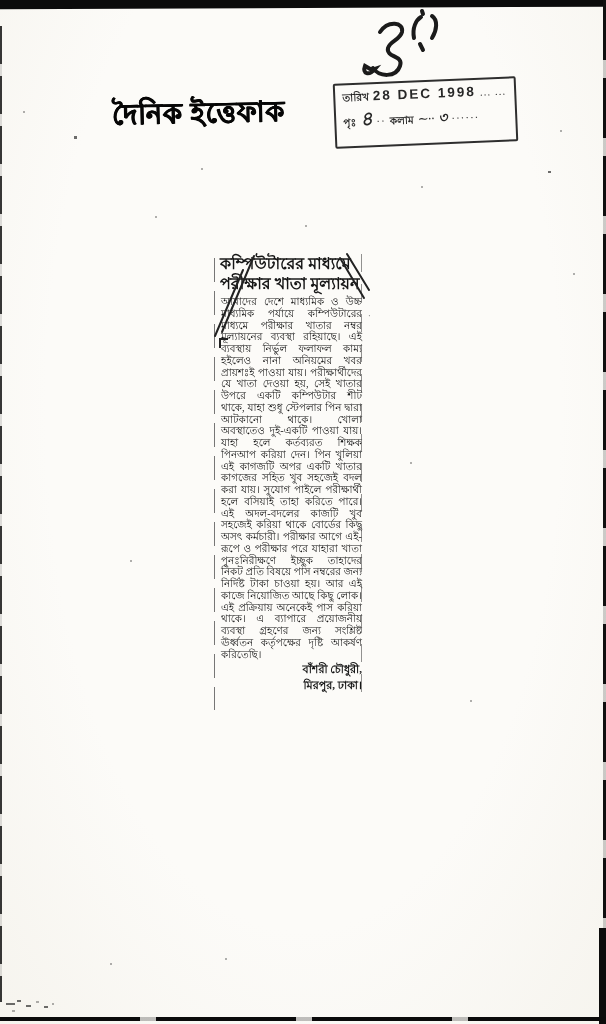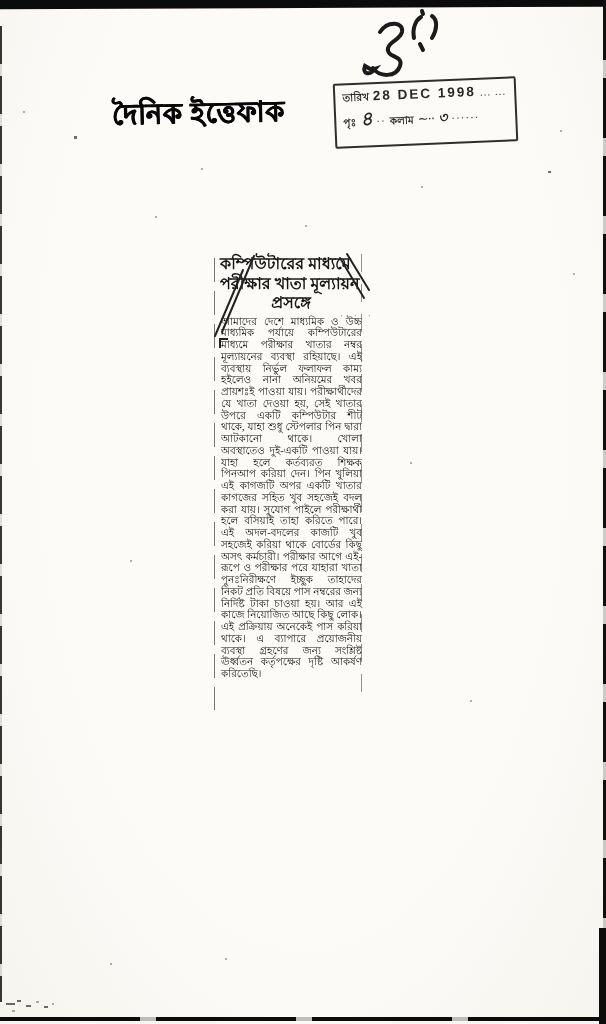--- a/index.html
+++ b/index.html
@@ -111,35 +111,38 @@
     </div>
   </div>
 
   <div class="clipping">
     <div class="rule-left"></div>
     <div class="rule-right"></div>
 
     <div class="headline">
       <span class="hl-line">কম্পিউটারের মাধ্যমে</span>
       <span class="hl-line">পরীক্ষার খাতা মূল্যায়ন</span>
-      <span class="hl-line hl-center">প্রসঙ্গে</span>
     </div>
 
     <svg class="pen-slashes" viewBox="0 0 172 88">
       <line x1="10" y1="80" x2="42" y2="4"></line>
       <line x1="3" y1="84" x2="31" y2="18"></line>
       <line x1="128" y1="6" x2="152" y2="46"></line>
       <line x1="135" y1="2" x2="157" y2="38"></line>
     </svg>
 
     <div class="hl-dots">· · ·</div>
     <div class="open-bracket"></div>
 
     <div class="body-text">আমাদের দেশে মাধ্যমিক ও উচ্চ মাধ্যমিক পর্যায়ে কম্পিউটারের মাধ্যমে পরীক্ষার খাতার নম্বর মূল্যায়নের ব্যবস্থা রহিয়াছে। এই ব্যবস্থায় নির্ভুল ফলাফল কাম্য হইলেও নানা অনিয়মের খবর প্রায়শঃই পাওয়া যায়। পরীক্ষার্থীদের যে খাতা দেওয়া হয়, সেই খাতার উপরে একটি কম্পিউটার শীট থাকে, যাহা শুধু স্টেপলার পিন দ্বারা আটকানো থাকে। খোলা অবস্থাতেও দুই-একটি পাওয়া যায়। যাহা হলে কর্তব্যরত শিক্ষক পিনআপ করিয়া দেন। পিন খুলিয়া এই কাগজটি অপর একটি খাতার কাগজের সহিত খুব সহজেই বদল করা যায়। সুযোগ পাইলে পরীক্ষার্থী হলে বসিয়াই তাহা করিতে পারে। এই অদল-বদলের কাজটি খুব সহজেই করিয়া থাকে বোর্ডের কিছু অসৎ কর্মচারী। পরীক্ষার আগে এই-রূপে ও পরীক্ষার পরে যাহারা খাতা পুনঃনিরীক্ষণে ইচ্ছুক তাহাদের নিকট প্রতি বিষয়ে পাস নম্বরের জন্য নির্দিষ্ট টাকা চাওয়া হয়। আর এই কাজে নিয়োজিত আছে কিছু লোক। এই প্রক্রিয়ায় অনেকেই পাস করিয়া থাকে। এ ব্যাপারে প্রয়োজনীয় ব্যবস্থা গ্রহণের জন্য সংশ্লিষ্ট ঊর্ধ্বতন কর্তৃপক্ষের দৃষ্টি আকর্ষণ করিতেছি।</div>
 
+    <div class="signature">
+      <span class="sig-line">বাঁশরী চৌধুরী,</span>
+      <span class="sig-line">মিরপুর, ঢাকা।</span>
+    </div>
   </div>
 
   <div class="speck" style="left:74px;top:136px;width:3px;height:3px;"></div>
   <div class="speck light" style="left:23px;top:111px;width:2px;height:2px;"></div>
   <div class="speck light" style="left:201px;top:168px;width:2px;height:2px;"></div>
   <div class="speck light" style="left:305px;top:225px;width:2px;height:2px;"></div>
   <div class="speck" style="left:548px;top:171px;width:3px;height:2px;"></div>
   <div class="speck light" style="left:560px;top:130px;width:2px;height:2px;"></div>
   <div class="speck light" style="left:573px;top:273px;width:2px;height:2px;"></div>
   <div class="speck light" style="left:421px;top:186px;width:2px;height:2px;"></div>

